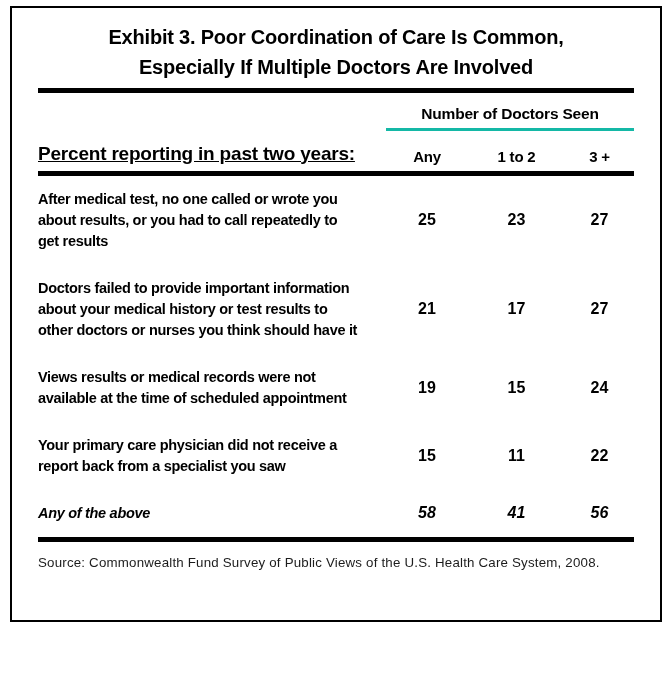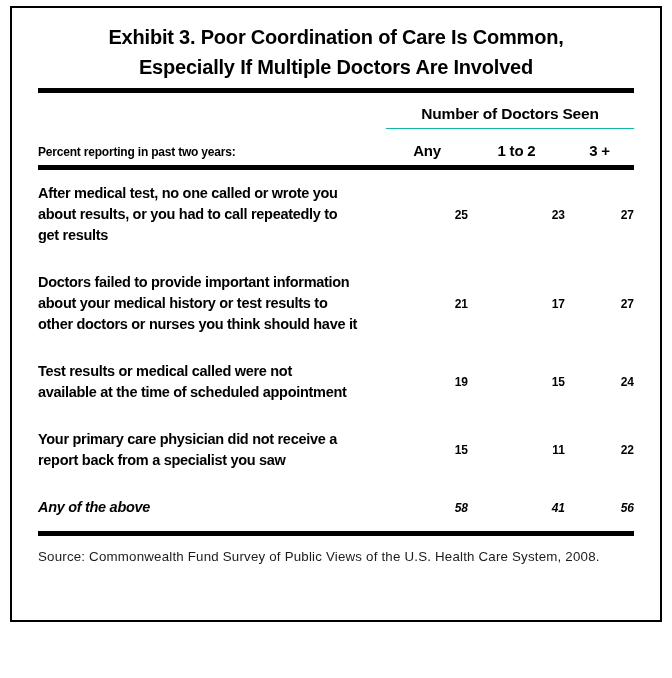--- a/index.html
+++ b/index.html
@@ -50,51 +50,52 @@
   col.c-12    { width: 97px; }
   col.c-3p    { width: 69px; }
   th, td { margin: 0; }
   .span-row .spacer { border: none; padding: 0; }
   .group-head {
     font-size: 15.5px;
     font-weight: bold;
     text-align: center;
     letter-spacing: -0.2px;
     padding: 12px 0 5px 0;
-    border-bottom: 1px solid #14b8a6;
+    border-bottom: 3px solid #14b8a6;
   }
   .col-row th {
     font-size: 15px;
     font-weight: bold;
     letter-spacing: -0.2px;
     text-align: center;
     vertical-align: bottom;
     padding: 13px 0 6px 0;
     border-bottom: 5px solid #000000;
   }
   .col-row th.stub {
     text-align: left;
-    font-size: 12px;
+    font-size: 19px;
+    text-decoration: underline;
   }
   tbody td {
     padding: 13px 0;
     vertical-align: middle;
   }
   td.label {
     font-size: 14.5px;
     font-weight: bold;
     line-height: 21px;
     letter-spacing: -0.3px;
     white-space: pre-line;
     margin-left: 44px;
   }
   td.num {
-    font-size: 12px;
+    font-size: 16px;
     font-weight: bold;
-    text-align: right;
+    text-align: center;
   }
   tr.italic-row td { font-style: italic; }
   .source {
     font-size: 13.3px;
     font-weight: normal;
     letter-spacing: 0.2px;
     color: #1c1c1c;
     margin: 13px 0 0 0;
   }
 </style>
@@ -139,21 +140,21 @@
       </tr>
         <tr>
         <td class="label">Doctors failed to provide important information
 about your medical history or test results to
 other doctors or nurses you think should have it</td>
         <td class="num">21</td>
         <td class="num">17</td>
         <td class="num">27</td>
       </tr>
         <tr>
-        <td class="label">Test results or medical called were not
+        <td class="label">Views results or medical records were not
 available at the time of scheduled appointment</td>
         <td class="num">19</td>
         <td class="num">15</td>
         <td class="num">24</td>
       </tr>
         <tr>
         <td class="label">Your primary care physician did not receive a
 report back from a specialist you saw</td>
         <td class="num">15</td>
         <td class="num">11</td>

